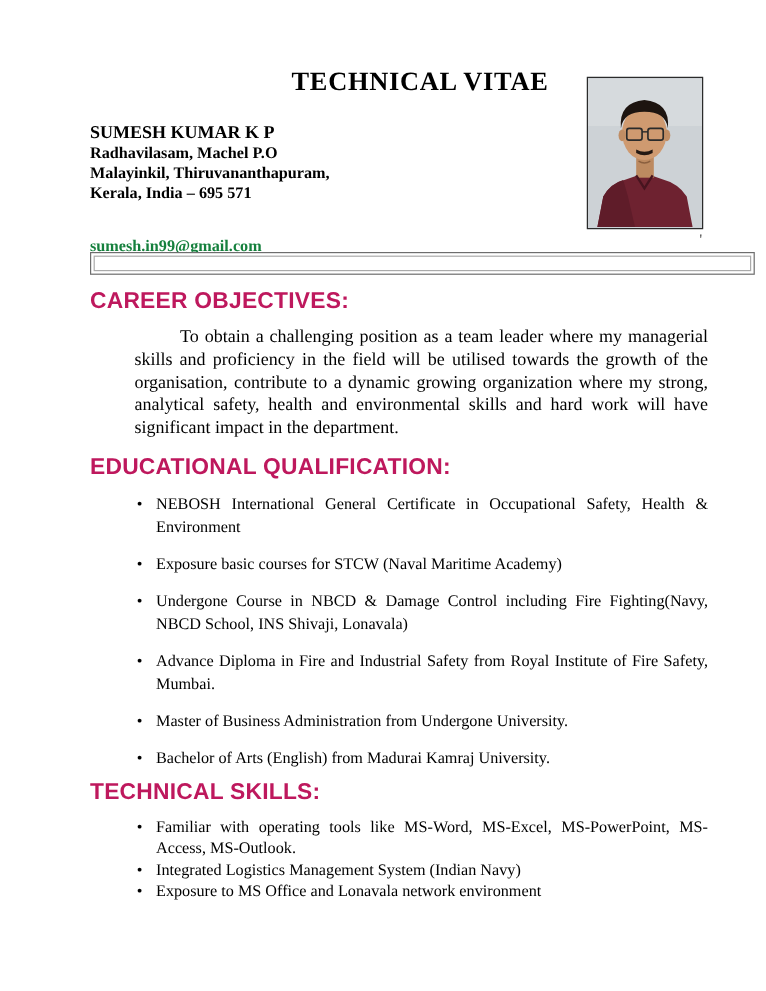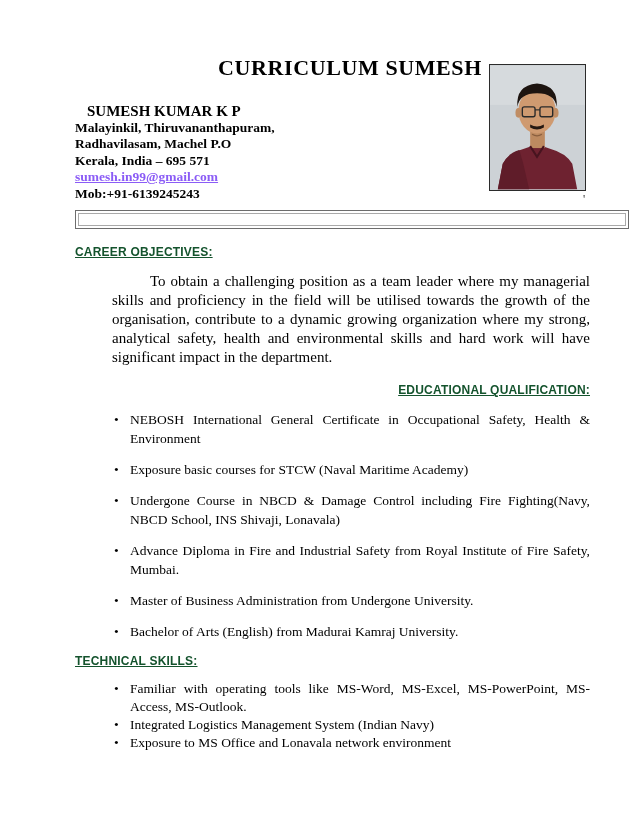--- a/index.html
+++ b/index.html
@@ -43,27 +43,28 @@
 
   
   .contact {
     position: absolute;
     left: 75px;
     top: 103px;
     font-weight: bold;
     font-size: 13.5px;
     line-height: 16.4px;
   }
-  .contact-name { font-size: 15px; line-height: 17px; margin-left: 12px; }
+  .contact-name { font-size: 15px; line-height: 17px; }
   .email-link {
-    color: #8b5cf6;
+    color: #15803d;
     text-decoration: underline;
     font-weight: bold;
     cursor: pointer;
     display: inline-block;
+    margin-top: 28px;
   }
 
   .stray {
     position: absolute;
     left: 583px;
     top: 192px;
     font-size: 12px;
     color: #333333;
   }
 
@@ -87,27 +88,26 @@
   
   .content {
     position: absolute;
     left: 75px;
     top: 243px;
     width: 515px;
   }
   .sec-heading {
     font-family: "Liberation Sans", sans-serif;
     font-weight: bold;
-    font-size: 12px;
+    font-size: 19px;
     line-height: 18px;
-    text-decoration: underline;
     letter-spacing: 0.2px;
-    color: #14532d;
-  }
-  .h-education { margin-top: 14px; text-align: right; }
+    color: #be185d;
+  }
+  .h-education { margin-top: 14px; }
   .h-skills { margin-top: 11px; }
 
   .objective {
     margin: 11px 0 0 37px;
     text-align: justify;
     text-indent: 38px;
     font-size: 15px;
     line-height: 19px;
   }
 
@@ -130,21 +130,21 @@
     position: absolute;
     left: 2px;
     top: 0;
   }
 </style>
 </head>
 <body>
 
 <div class="page">
 
-  <div class="doc-title">CURRICULUM SUMESH</div>
+  <div class="doc-title">TECHNICAL VITAE</div>
 
   <div class="photo">
     <svg viewBox="0 0 97 126" width="95" height="125" xmlns="http://www.w3.org/2000/svg">
       <rect x="0" y="0" width="97" height="126" fill="#cdd2d6"></rect>
       <rect x="0" y="0" width="97" height="40" fill="#d6dadd"></rect>
       <path d="M8 126 L13 100 Q19 89 34 85 L48 80 L62 85 Q77 89 84 100 L89 126 Z" fill="#6e2230"></path>
       <path d="M8 126 L13 100 Q19 89 30 86 L34 100 L40 126 Z" fill="#5f1c29"></path>
       <rect x="41" y="66" width="15" height="18" fill="#bd8a60"></rect>
       <ellipse cx="48" cy="46" rx="19" ry="23" fill="#cf9a70"></ellipse>
       <path d="M28 42 Q26 20 48 18 Q70 20 68 42 Q66 28 48 28 Q30 28 28 42 Z" fill="#1d1410"></path>
@@ -154,22 +154,22 @@
       <rect x="51" y="42" width="13" height="10" rx="2" fill="none" stroke="#2a2a2a" stroke-width="1.4"></rect>
       <line x1="46" y1="45" x2="51" y2="45" stroke="#2a2a2a" stroke-width="1.2"></line>
       <path d="M41 60 Q48 64 55 60 L55 63 Q48 67 41 63 Z" fill="#241812"></path>
       <path d="M43 70 Q48 73 53 70" fill="none" stroke="#8a5f3e" stroke-width="1.2"></path>
       <path d="M41 82 L48 93 L55 82" fill="none" stroke="#47141f" stroke-width="2"></path>
     </svg>
   </div>
 
   <div class="contact">
     <div class="contact-name">SUMESH KUMAR K P</div>
+    <div>Radhavilasam, Machel P.O</div>
     <div>Malayinkil, Thiruvananthapuram,</div>
-    <div>Radhavilasam, Machel P.O</div>
     <div>Kerala, India – 695 571</div>
     <div><a class="email-link">sumesh.in99@gmail.com</a></div>
     <div>Mob:+91-6139245243</div>
   </div>
 
   <div class="stray">'</div>
 
   <div class="rule-box">
     <div class="rule-box-inner"></div>
   </div>

